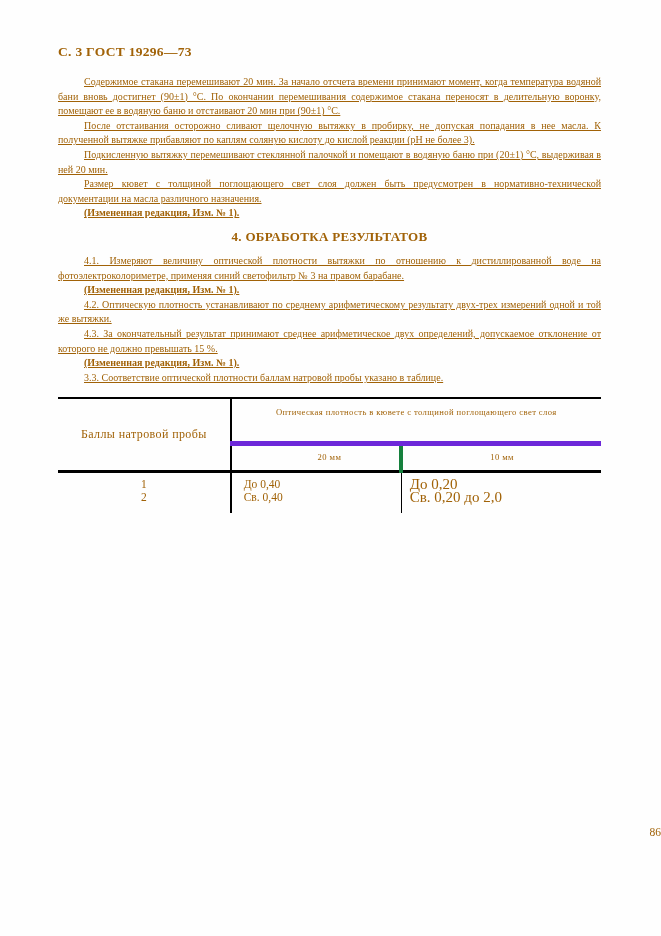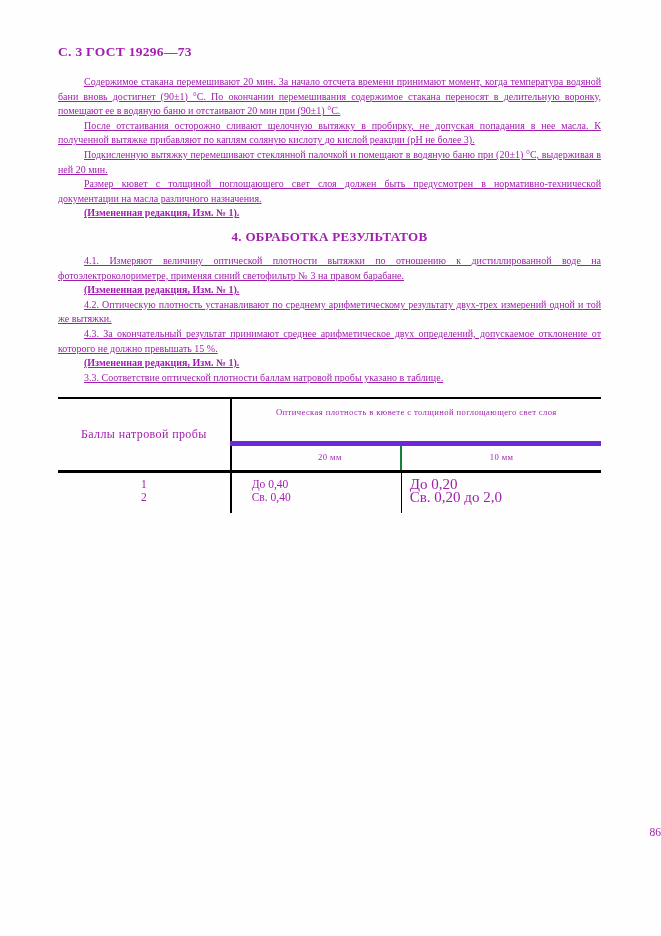--- a/index.html
+++ b/index.html
@@ -7,21 +7,21 @@
     padding: 0;
     background: #ffffff;
   }
   .page {
     position: relative;
     width: 661px;
     height: 936px;
     background: #fefefe;
     overflow: hidden;
     font-family: "Liberation Serif", serif;
-    color: #a21caf;
+    color: #a16207;
   }
   .content {
     position: absolute;
     left: 58px;
     top: 44px;
     width: 543px;
   }
   .doc-header {
     font-weight: bold;
     font-size: 13.5px;
@@ -76,33 +76,33 @@
   }
   th.sub-col {
     border-bottom: 3px solid #000;
     font-size: 8.6px;
     letter-spacing: 0.4px;
     text-align: center;
     padding: 6px 0 8px 0;
   }
   th.sub-col-20 {
     width: 31.4%;
-    border-right: 2px solid #15803d;
+    border-right: 4px solid #15803d;
     padding-left: 28px;
   }
   td.cell-score {
     text-align: center;
     font-size: 11.5px;
     line-height: 13px;
     border-right: 2px solid #000;
   }
   td.cell-d20 {
     font-size: 11.5px;
     line-height: 13px;
-    padding-left: 20px;
+    padding-left: 12px;
     border-right: 1px solid #000;
   }
   td.cell-d10 {
     font-size: 15px;
     line-height: 13px;
     padding-left: 8px;
   }
   tr.row-first td { padding-top: 5px; }
   tr.row-last td { padding-bottom: 9px; }
   .page-number {

